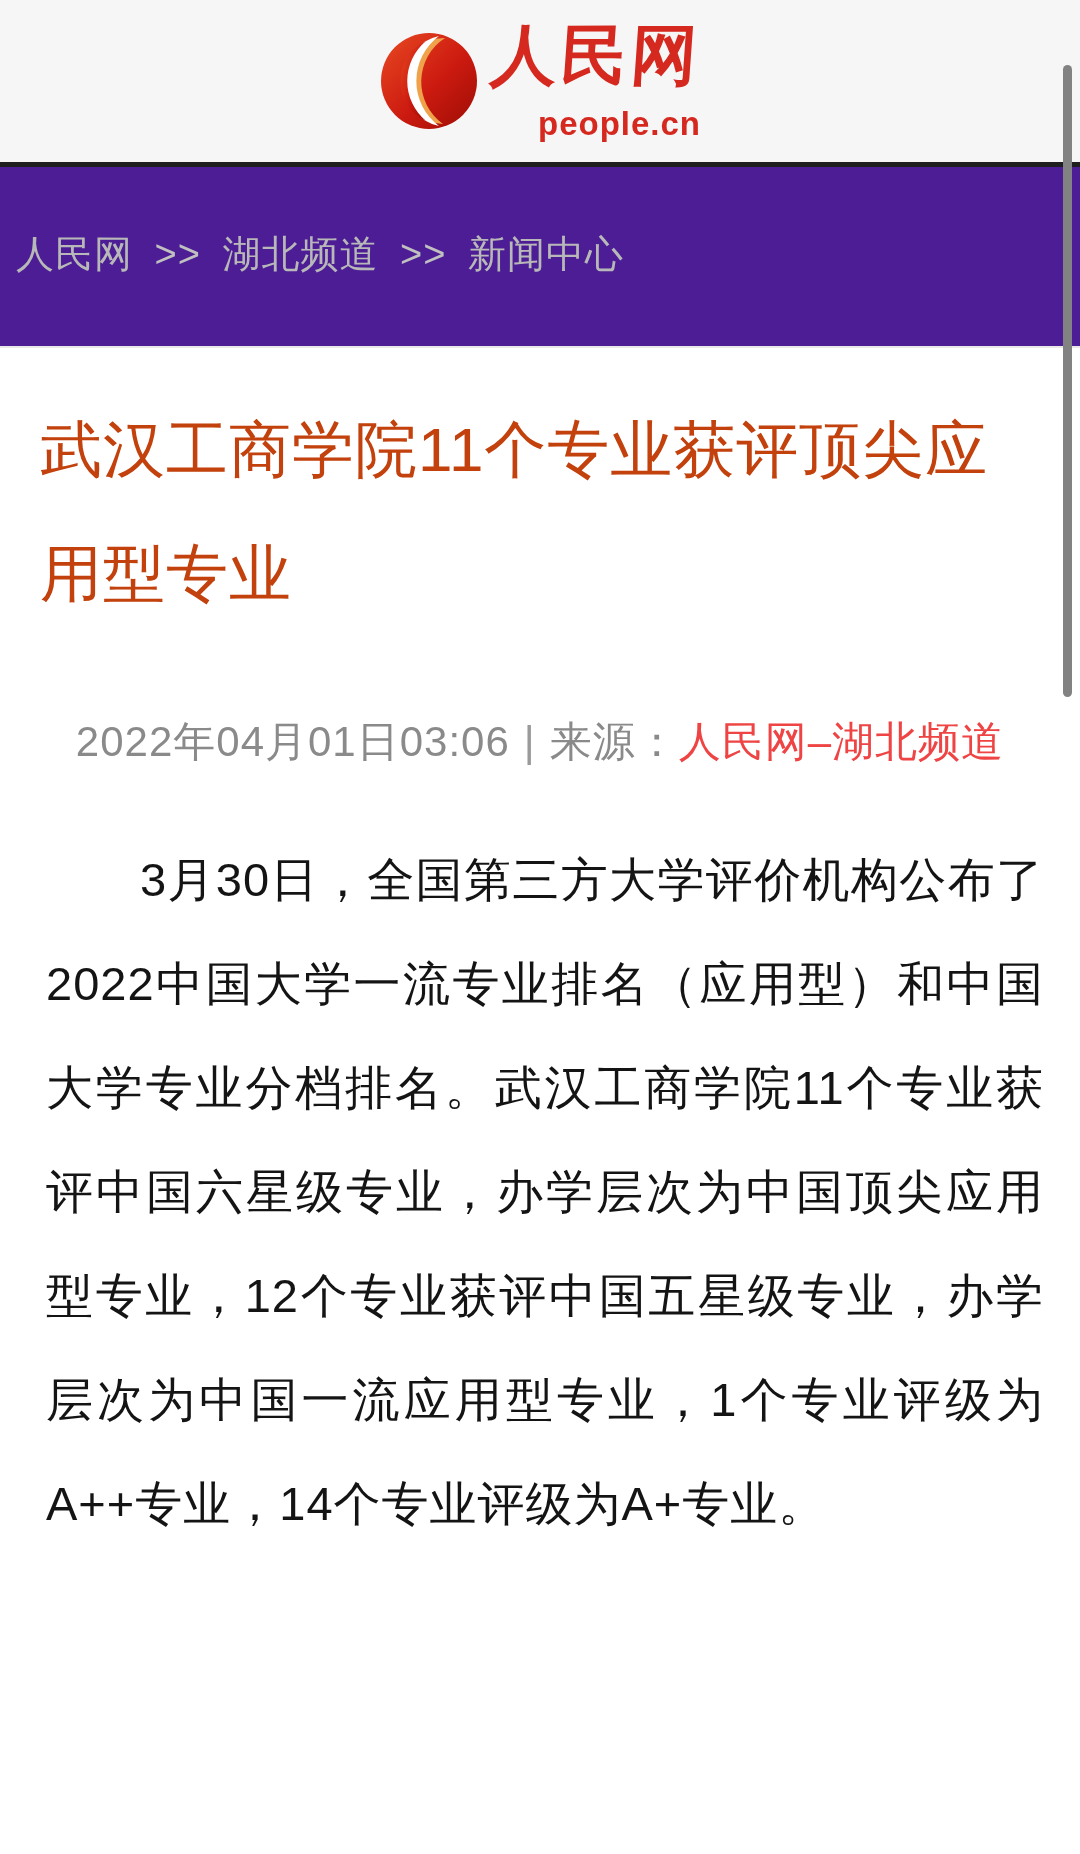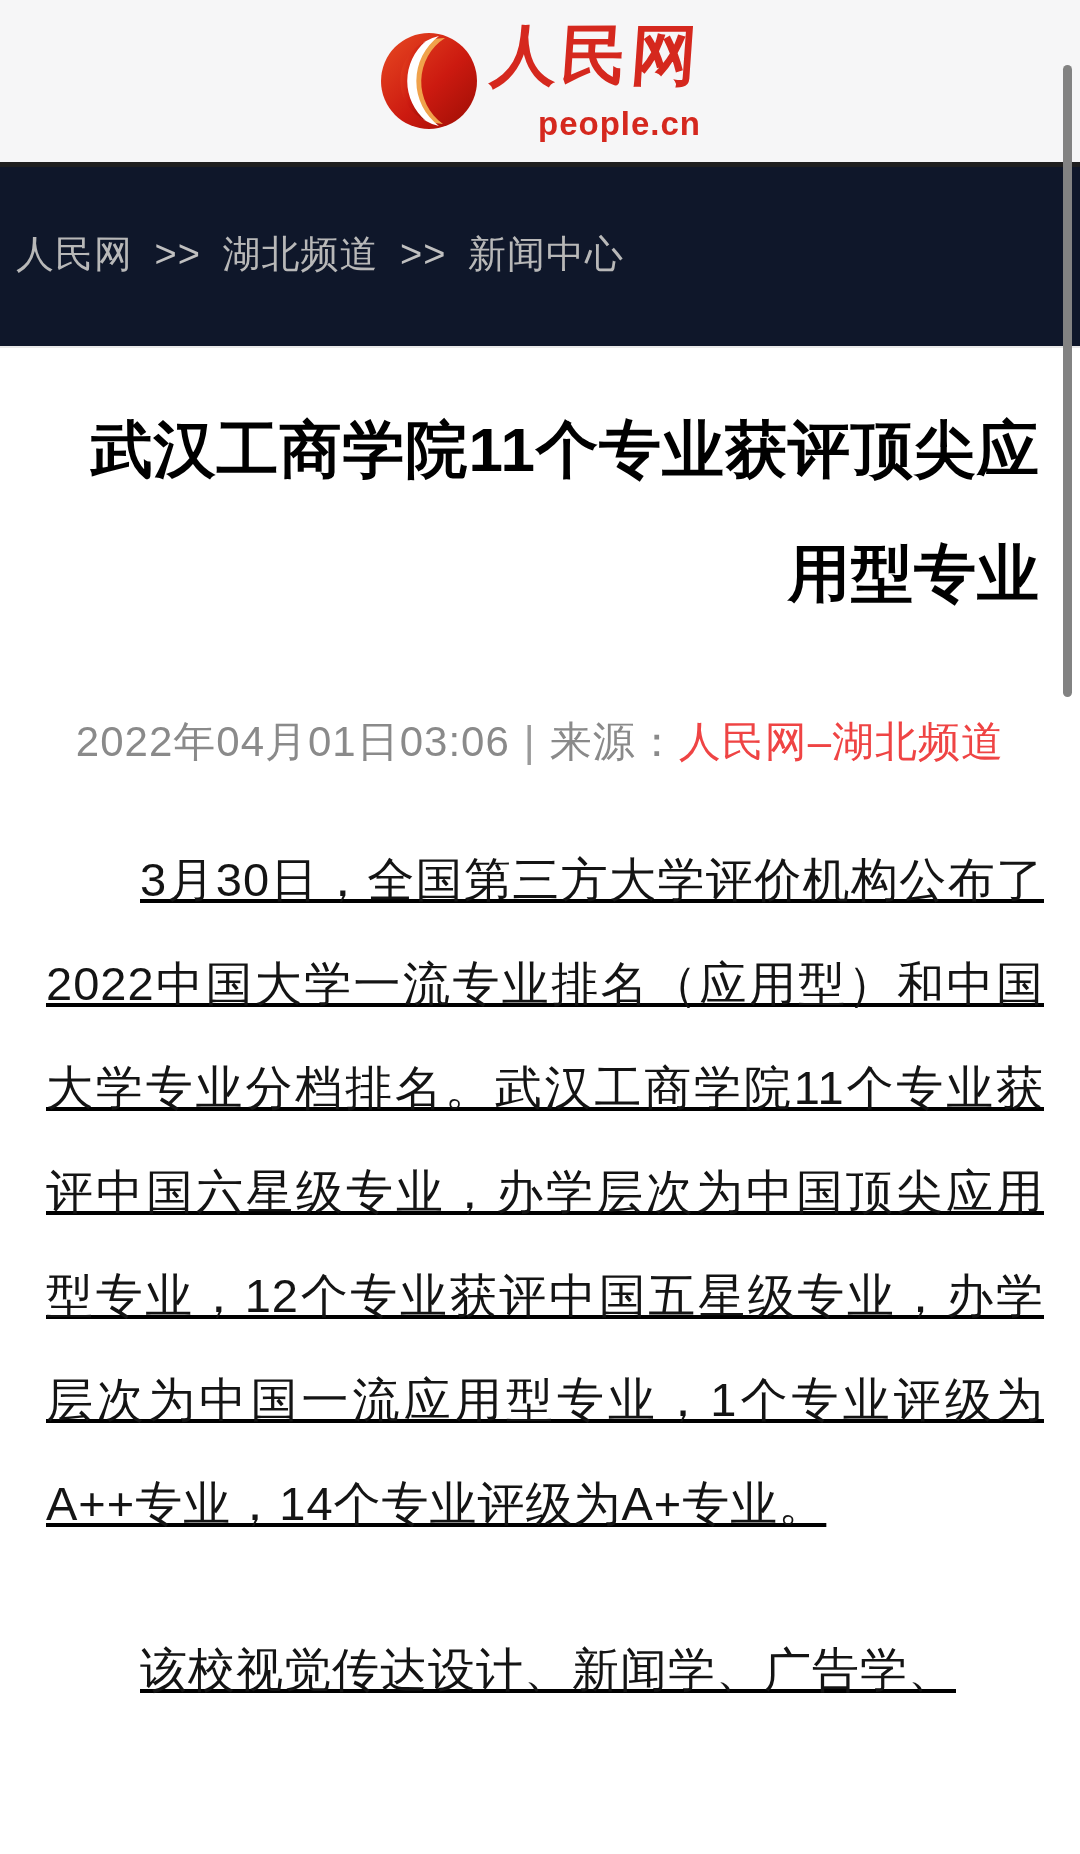--- a/index.html
+++ b/index.html
@@ -46,59 +46,58 @@
     font-weight: bold;
     letter-spacing: 1px;
     margin-top: 18px;
     align-self: flex-end;
   }
 
   .top-divider { height: 5px; background: #1f1f1f; }
 
   
   .breadcrumb-bar {
-    background: #0f172a;
+    background: #4c1d95;
     padding: 62px 16px 66px 16px;
     border-bottom: 2px solid #e9e9e9;
   }
   .breadcrumb {
     color: #b8b8b8;
     font-size: 38px;
     letter-spacing: 1px;
   }
   .breadcrumb .crumb { color: #b8b8b8; text-decoration: none; }
   .breadcrumb .crumb-sep { color: #c0c0c0; padding: 0 10px; }
 
   
   .article { padding: 0 0 0 0; }
   .article-title {
     margin: 40px auto 0 auto;
     width: 1000px;
-    text-align: right;
+    text-align: left;
     font-size: 62px;
     line-height: 124px;
-    font-weight: bold;
-    color: #000000;
+    font-weight: normal;
+    color: #c2410c;
     letter-spacing: 1px;
   }
   .article-meta {
     margin-top: 78px;
     text-align: center;
     font-size: 42px;
     color: #8a8a8a;
     letter-spacing: 1px;
   }
   .meta-sep { color: #9a9a9a; padding: 0 14px; font-weight: 300; }
   .meta-source-label { color: #8a8a8a; }
   .meta-source { color: #ef4444; }
 
   .article-body {
     margin-top: 58px;
     padding: 0 36px 0 46px;
-    text-decoration: underline;
   }
   .article-body p {
     font-size: 47px;
     line-height: 104px;
     color: #141414;
     text-align: justify;
     text-indent: 2em;
     letter-spacing: 1px;
     margin-top: 62px;
   }
@@ -155,17 +154,16 @@
 
 <main class="article">
   <h1 class="article-title">武汉工商学院11个专业获评顶尖应用型专业</h1>
 
   <div class="article-meta">
     <span>2022年04月01日03:06</span><span class="meta-sep">|</span><span class="meta-source-label">来源：</span><span class="meta-source">人民网–湖北频道</span>
   </div>
 
   <div class="article-body">
     <p>3月30日，全国第三方大学评价机构公布了2022中国大学一流专业排名（应用型）和中国大学专业分档排名。武汉工商学院11个专业获评中国六星级专业，办学层次为中国顶尖应用型专业，12个专业获评中国五星级专业，办学层次为中国一流应用型专业，1个专业评级为A++专业，14个专业评级为A+专业。</p>
-    <p>该校视觉传达设计、新闻学、广告学、</p>
   </div>
 </main>
 
 <div class="scrollbar-thumb"></div>
 
 </body></html>

